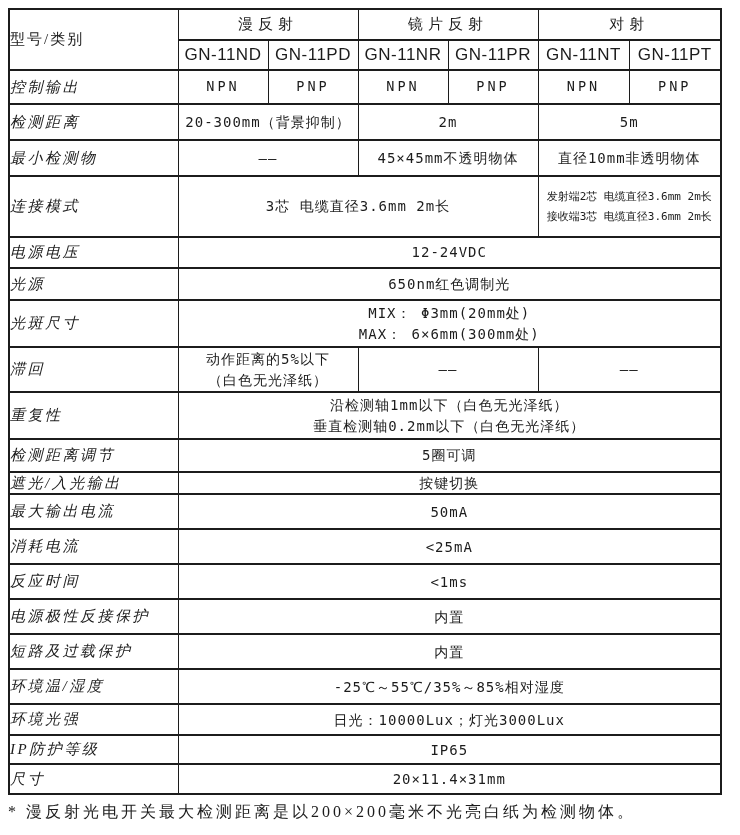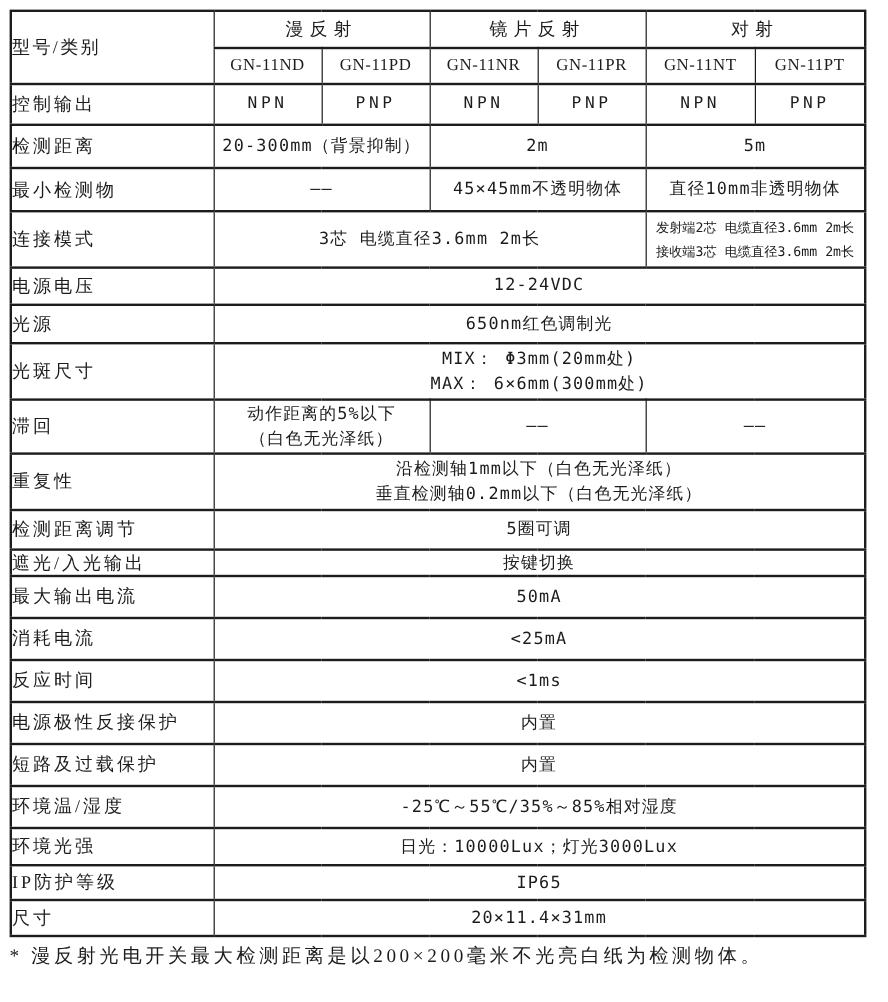--- a/index.html
+++ b/index.html
@@ -42,32 +42,33 @@
     font-size: 15px;
     letter-spacing: 2px;
   }
   .category-cell {
     text-align: center;
     font-size: 15px;
     letter-spacing: 5px;
   }
   .model-cell {
     text-align: center;
-    font-family: Liberation Serif, serif;
+    font-family: Liberation Sans, sans-serif;
     font-weight: 700;
-    font-size: 14px;
+    font-size: 17px;
     letter-spacing: 0.5px;
   }
   
   .label-cell {
     text-align: left;
     padding-left: 10px;
     font-size: 15px;
     letter-spacing: 2.5px;
     white-space: nowrap;
+    font-style: italic;
   }
   .value-cell {
     text-align: center;
     font-family: "DejaVu Sans Mono", "Liberation Serif", serif;
     font-size: 14px;
     letter-spacing: 1px;
     line-height: 1.45;
   }
   tbody tr:first-child .value-cell {
     font-size: 13.5px;
@@ -134,21 +135,21 @@
           <td class="value-cell" colspan="2">20-300mm（背景抑制）</td>
           <td class="value-cell" colspan="2">2m</td>
           <td class="value-cell" colspan="2">5m</td>
         </tr>
         <tr style="height: 36px;">
           <td class="label-cell">最小检测物</td>
           <td class="value-cell" colspan="2">——</td>
           <td class="value-cell" colspan="2">45×45mm不透明物体</td>
           <td class="value-cell" colspan="2">直径10mm非透明物体</td>
         </tr>
-        <tr style="height: 47px; padding-left: 48px;">
+        <tr style="height: 61px; padding-left: 48px;">
           <td class="label-cell">连接模式</td>
           <td class="value-cell" colspan="4">3芯 电缆直径3.6mm 2m长</td>
           <td class="value-cell cell-small" colspan="2">
             <div class="cell-line">发射端2芯 电缆直径3.6mm 2m长</div>
             <div class="cell-line">接收端3芯 电缆直径3.6mm 2m长</div>
           </td>
         </tr>
         <tr style="height: 31px;">
           <td class="label-cell">电源电压</td>
           <td class="value-cell" colspan="6">12-24VDC</td>

